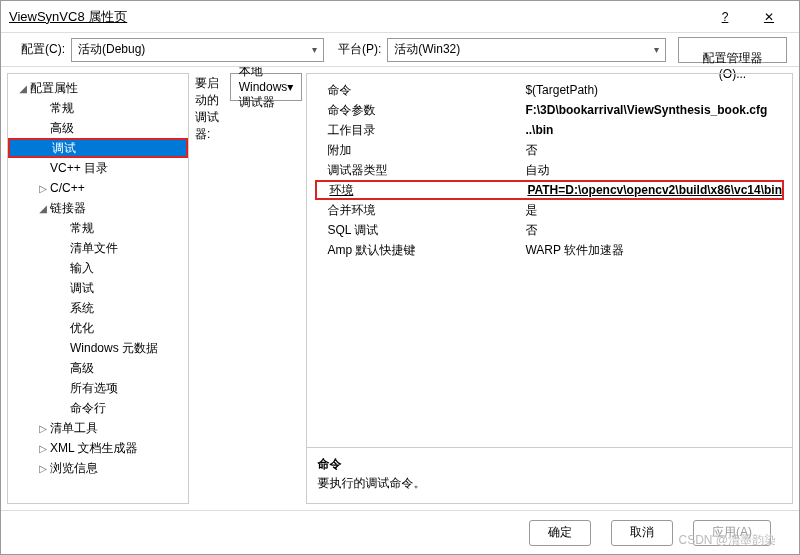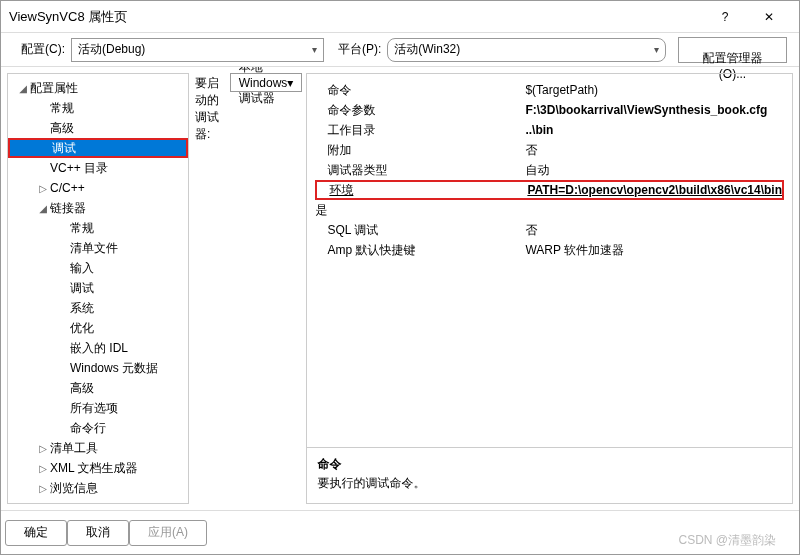--- a/index.html
+++ b/index.html
@@ -1,49 +1,49 @@
 <!DOCTYPE html>
 <html><head>
 <meta charset="utf-8">
 <style>
 * { margin: 0; padding: 0; box-sizing: border-box; font-family: "Microsoft YaHei", "Segoe UI", sans-serif; font-size: 12px; }
 body { background: #fff; }
 .window { width: 800px; height: 555px; display: flex; flex-direction: column; border: 1px solid #999; }
-.titlebar { height: 32px; display: flex; align-items: center; padding: 0 8px; border-bottom: 1px solid #ddd; }
+.titlebar { height: 32px; display: flex; align-items: center; padding: 0 8px; border-bottom: 1px solid #ddd; text-decoration: underline; }
 .titlebar .title { flex: 1; font-size: 13px; }
 .titlebar .btn { width: 44px; height: 30px; display: flex; align-items: center; justify-content: center; cursor: pointer; }
 .toolbar { height: 34px; display: flex; align-items: center; padding: 4px 12px; gap: 6px; border-bottom: 1px solid #ddd; }
 .toolbar label { white-space: nowrap; padding-left: 8px; }
 .toolbar .combo { height: 24px; border: 1px solid #999; padding: 2px 6px; display: flex; align-items: center; justify-content: space-between; background: #fff; }
 .toolbar .combo.config { width: 254px; text-align: center; }
-.toolbar .combo.platform { width: 280px; border-radius: 8px; }
+.toolbar .combo.platform { width: 280px; }
 .toolbar .chev { font-size: 10px; color: #555; }
 .toolbar .mgr-btn { height: 24px; border: 1px solid #999; background: #fff; padding: 12px 10px; cursor: pointer; }
 .body { flex: 1; display: flex; padding: 6px; gap: 6px; overflow: hidden; }
 .tree { width: 182px; border: 1px solid #ccc; padding: 4px 0; overflow-y: auto; }
 .tree-item { display: flex; align-items: center; height: 20px; padding: 0 4px; cursor: pointer; white-space: nowrap; }
 .tree-item .arrow { width: 14px; display: inline-flex; justify-content: center; font-size: 10px; color: #666; }
 .tree-item.d1 { padding-left: 8px; }
 .tree-item.d2 { padding-left: 28px; }
 .tree-item.d3 { padding-left: 48px; }
 .tree-item.selected { border: 2px solid #d22; background: #0078d7; color: #fff; }
 .tree-item.selected .arrow { color: #fff; }
 .content { flex: 1; display: flex; gap: 4px; }
 .content-label { padding: 2px 0; }
-.dbg-combo { height: 19px; border: 1px solid #999; display: flex; align-items: center; justify-content: space-between; padding: 0 8px; background: #fff; }
+.dbg-combo { height: 28px; border: 1px solid #999; display: flex; align-items: center; justify-content: space-between; padding: 0 8px; background: #fff; }
 .prop-box { flex: 1; border: 1px solid #ccc; display: flex; flex-direction: column; }
 .prop-grid { flex: 1; padding: 6px 8px; }
 .prop-row { display: flex; height: 20px; align-items: center; }
 .prop-row.hl { border: 2px solid #d22; text-decoration: underline; }
 .prop-key { width: 210px; padding-left: 12px; }
 .prop-val { flex: 1; }
 .prop-val.bold { font-weight: bold; }
 .desc-box { border-top: 1px solid #ccc; padding: 8px 10px; height: 56px; }
 .desc-title { font-weight: bold; margin-bottom: 2px; }
-.footer { height: 44px; display: flex; align-items: center; gap: 0; padding: 0 4px; border-top: 1px solid #ddd; }
+.footer { height: 44px; display: flex; align-items: center; justify-content: flex-end; gap: 20px; padding: 0 28px; border-top: 1px solid #ddd; }
 .footer button { height: 26px; padding: 0 18px; border: 1px solid #999; background: #fff; cursor: pointer; border-radius: 3px; }
 .footer button:disabled { color: #999; }
 .watermark { position: fixed; right: 24px; bottom: 6px; color: #bbb; font-size: 12px; pointer-events: none; }
 </style>
 </head>
 <body>
 
 <div class="window">
 
   <div class="titlebar">
@@ -116,24 +116,20 @@
         <div class="tree-item d3">
           <span class="arrow"></span>
           <span>系统</span>
         </div>
         <div class="tree-item d3">
           <span class="arrow"></span>
           <span>优化</span>
         </div>
         <div class="tree-item d3">
           <span class="arrow"></span>
-          <span>嵌入的 IDL</span>
-        </div>
-        <div class="tree-item d3">
-          <span class="arrow"></span>
           <span>Windows 元数据</span>
         </div>
         <div class="tree-item d3">
           <span class="arrow"></span>
           <span>高级</span>
         </div>
         <div class="tree-item d3">
           <span class="arrow"></span>
           <span>所有选项</span>
         </div>
@@ -181,20 +177,21 @@
             </div>
             <div class="prop-row">
               <div class="prop-key">调试器类型</div>
               <div class="prop-val">自动</div>
             </div>
             <div class="prop-row hl">
               <div class="prop-key">环境</div>
               <div class="prop-val bold">PATH=D:\opencv\opencv2\build\x86\vc14\bin</div>
             </div>
             <div class="prop-row">
+              <div class="prop-key">合并环境</div>
               <div class="prop-val">是</div>
             </div>
             <div class="prop-row">
               <div class="prop-key">SQL 调试</div>
               <div class="prop-val">否</div>
             </div>
             <div class="prop-row">
               <div class="prop-key">Amp 默认快捷键</div>
               <div class="prop-val">WARP 软件加速器</div>
             </div>

